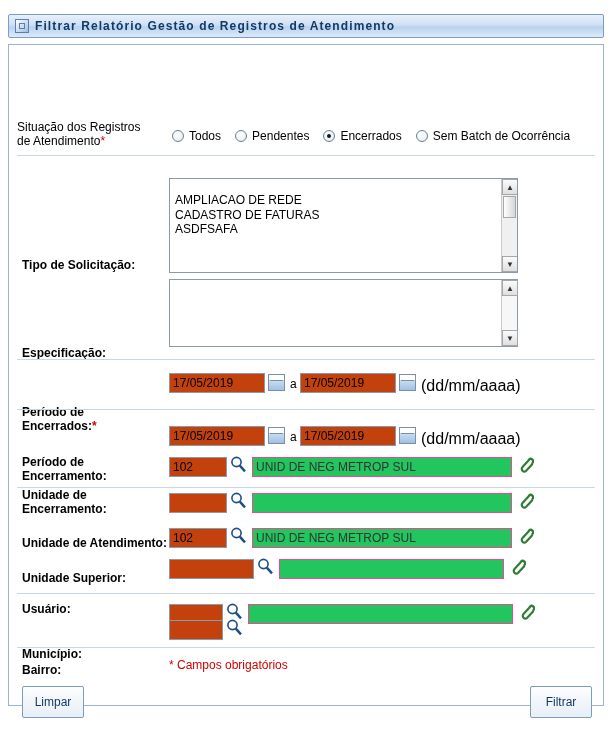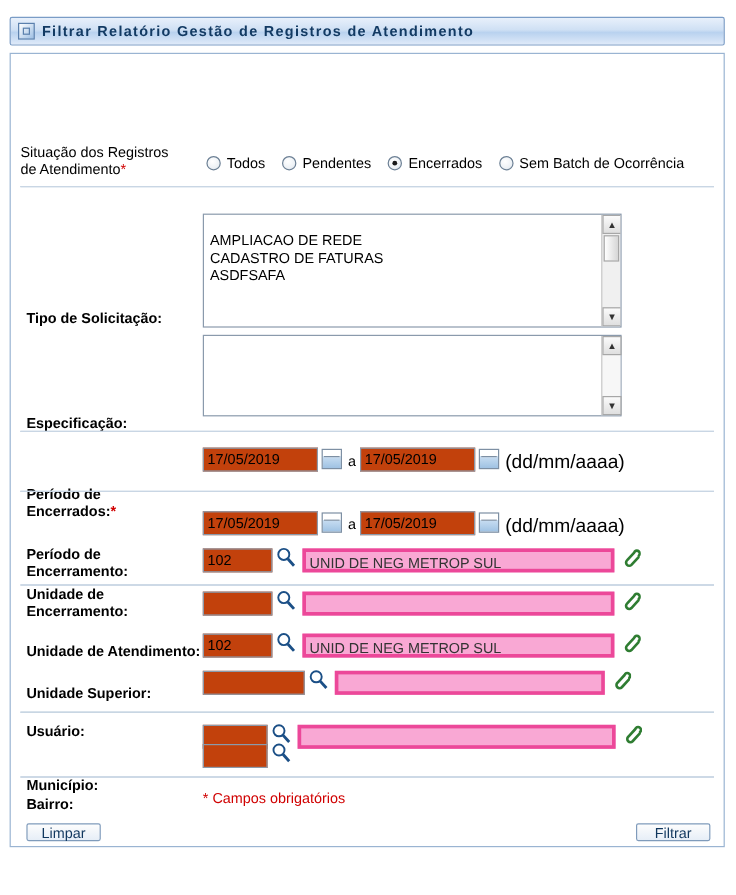--- a/index.html
+++ b/index.html
@@ -167,22 +167,22 @@
     position: absolute;
     border: 1px solid #8a9aac;
     background: #c2410c;
     font-family: "Liberation Sans", sans-serif;
     font-size: 12px;
     padding: 1px 3px;
     height: 20px;
     color: #000;
   }
   .txt.readonly {
-    background: #f9a8d4;
-    border: 3px solid #ec4899;
+    background: #22c55e;
+    border: 1px solid #ec4899;
     color: #333;
   }
   .cal {
     position: absolute;
     width: 17px; height: 17px;
     border: 1px solid #7d8fa3;
     background: linear-gradient(to bottom, #ffffff 0%, #ffffff 34%, #c9def2 35%, #9fc2e3 100%);
   }
   .cal:before {
     content: "";
@@ -211,21 +211,21 @@
   }
   
   .note {
     position: absolute;
     left: 160px; top: 613px;
     font-size: 12px;
     color: #d00000;
   }
   .btn {
     position: absolute;
-    height: 15px;
+    height: 32px;
     min-width: 62px;
     background: linear-gradient(to bottom, #fdfdfd, #e6eef7);
     border: 1px solid #7f9bbb;
     border-radius: 2px;
     font-family: "Liberation Sans", sans-serif;
     font-size: 12px;
     color: #10375e;
     cursor: pointer;
     padding: 0 8px;
   }

